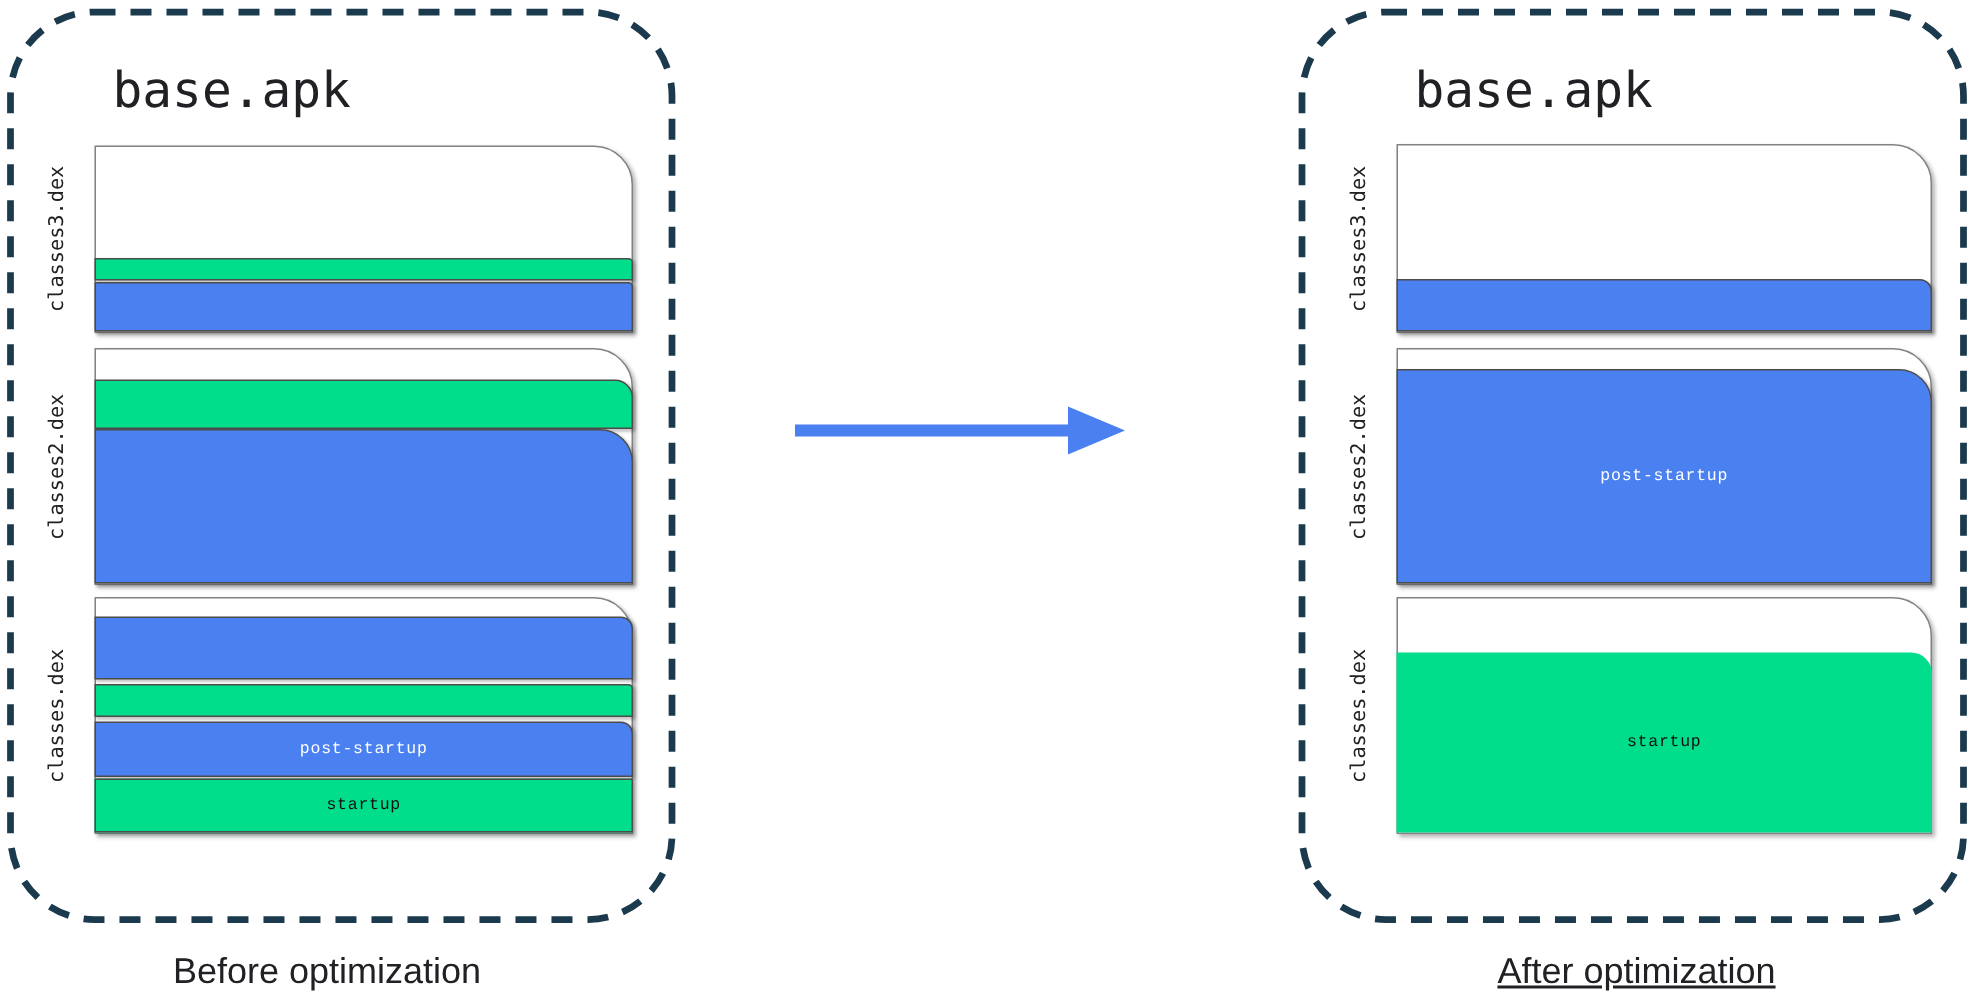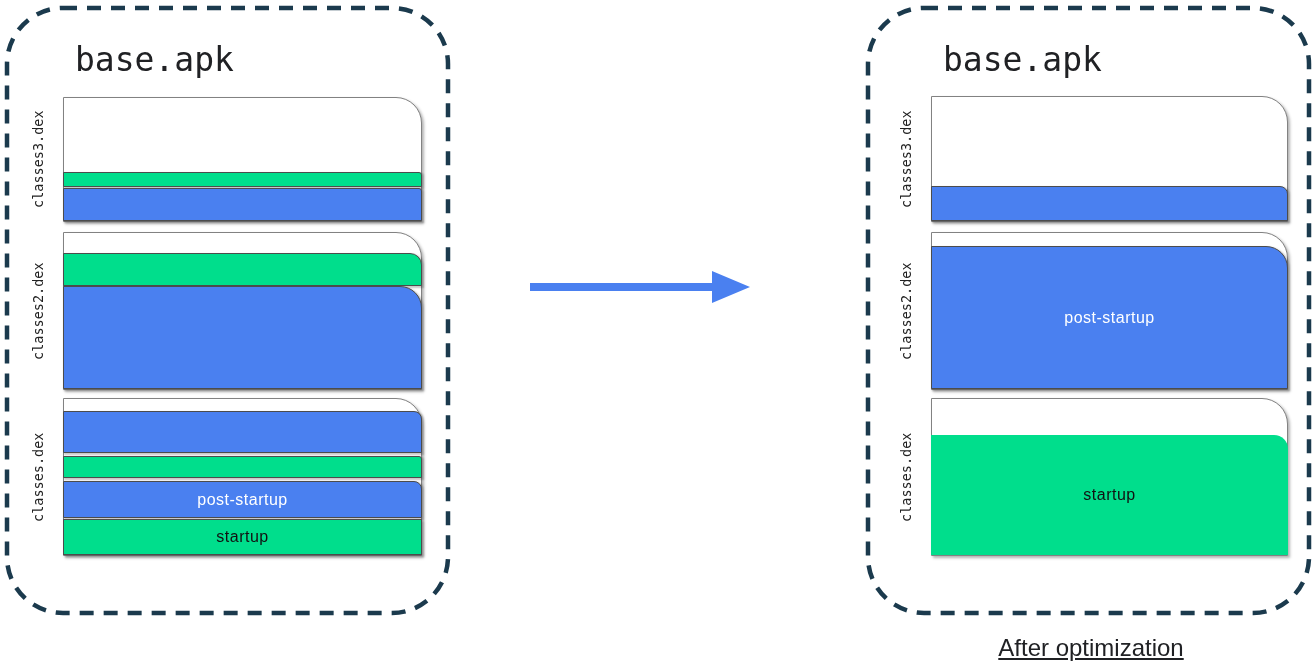--- a/index.html
+++ b/index.html
@@ -37,22 +37,22 @@
     border-top-right-radius:26px;
     box-shadow:2px 2px 3px rgba(0,0,0,0.30);
   }
   .seg {
     position:absolute; left:-1px; right:-1px; box-sizing:border-box;
     border:1.4px solid var(--c-segmentBorder, #4c4c4c);
     display:flex; align-items:center; justify-content:center;
     box-shadow:1.5px 1.5px 2px rgba(0,0,0,0.22);
   }
   .seg span {
-    font-family:Liberation Sans, sans-serif;
-    font-size:16px; letter-spacing:0.5px; white-space:nowrap;
+    font-family:Liberation Mono, monospace;
+    font-size:11px; letter-spacing:0.5px; white-space:nowrap;
   }
   .caption {
     position:absolute; transform:translateX(-50%);
     font-size:24px; color:#202124; white-space:nowrap;
   }
 </style>
 </head>
 <body>
 
 <div class="canvas">
@@ -115,15 +115,16 @@
 
   <div class="file" style="left:931px; top:398px; width:357px; height:158px;">
     <div class="vlabel">classes.dex</div>
     <div class="body">
         <div class="seg" style="top: 36px; height: 120px; background: rgb(0, 222, 140); border-top-right-radius: 14px; border: none; box-shadow: none;">
           <span style="color: rgb(17, 17, 17);">startup</span>
         </div>
       </div>
   </div>
 
+  <div class="caption" style="left:218px; top:634px;">Before optimization</div>
   <div class="caption" style="left:1091px; top:634px;text-decoration:underline;">After optimization</div>
 
 </div>
 
 </body></html>

